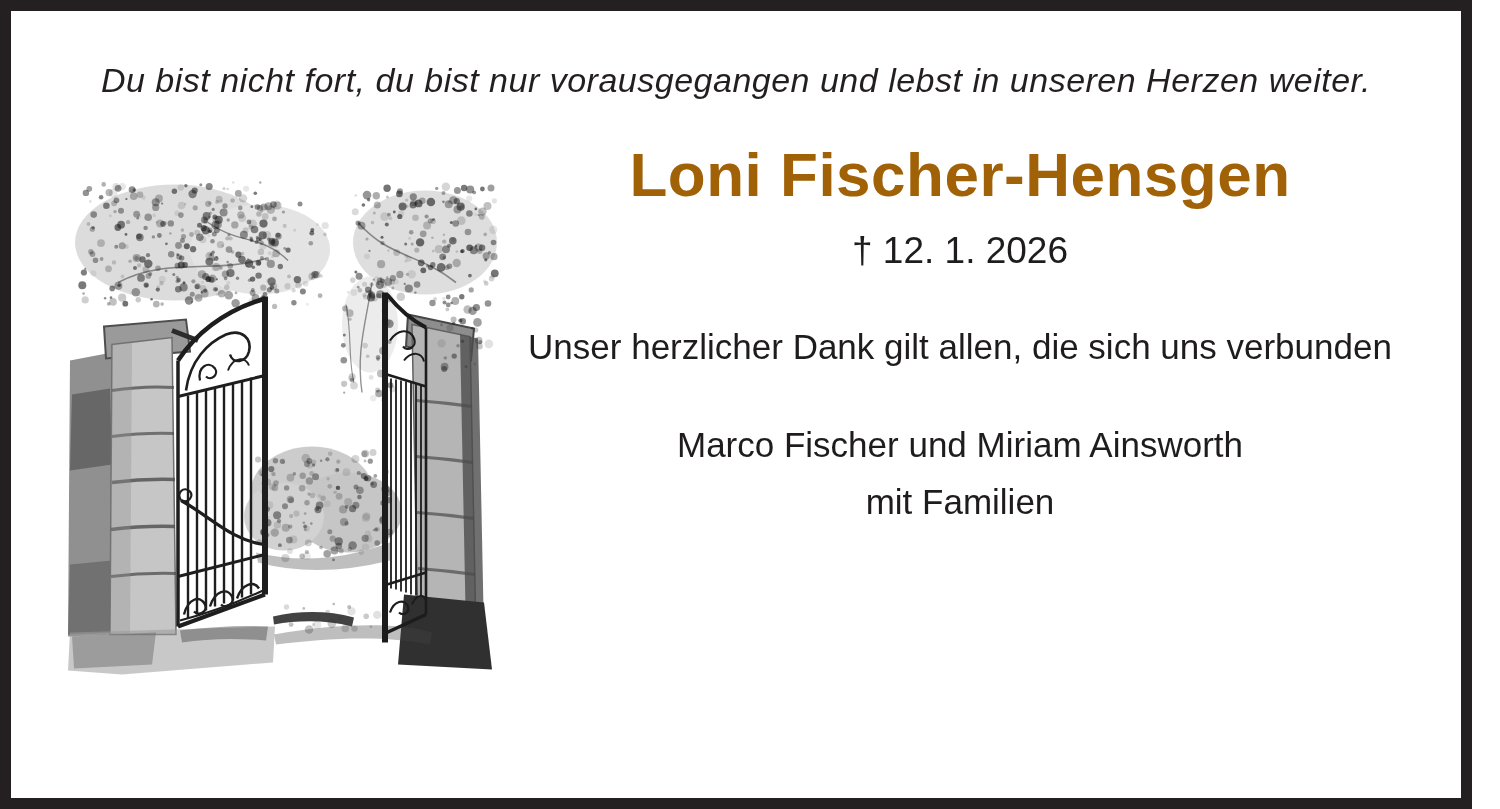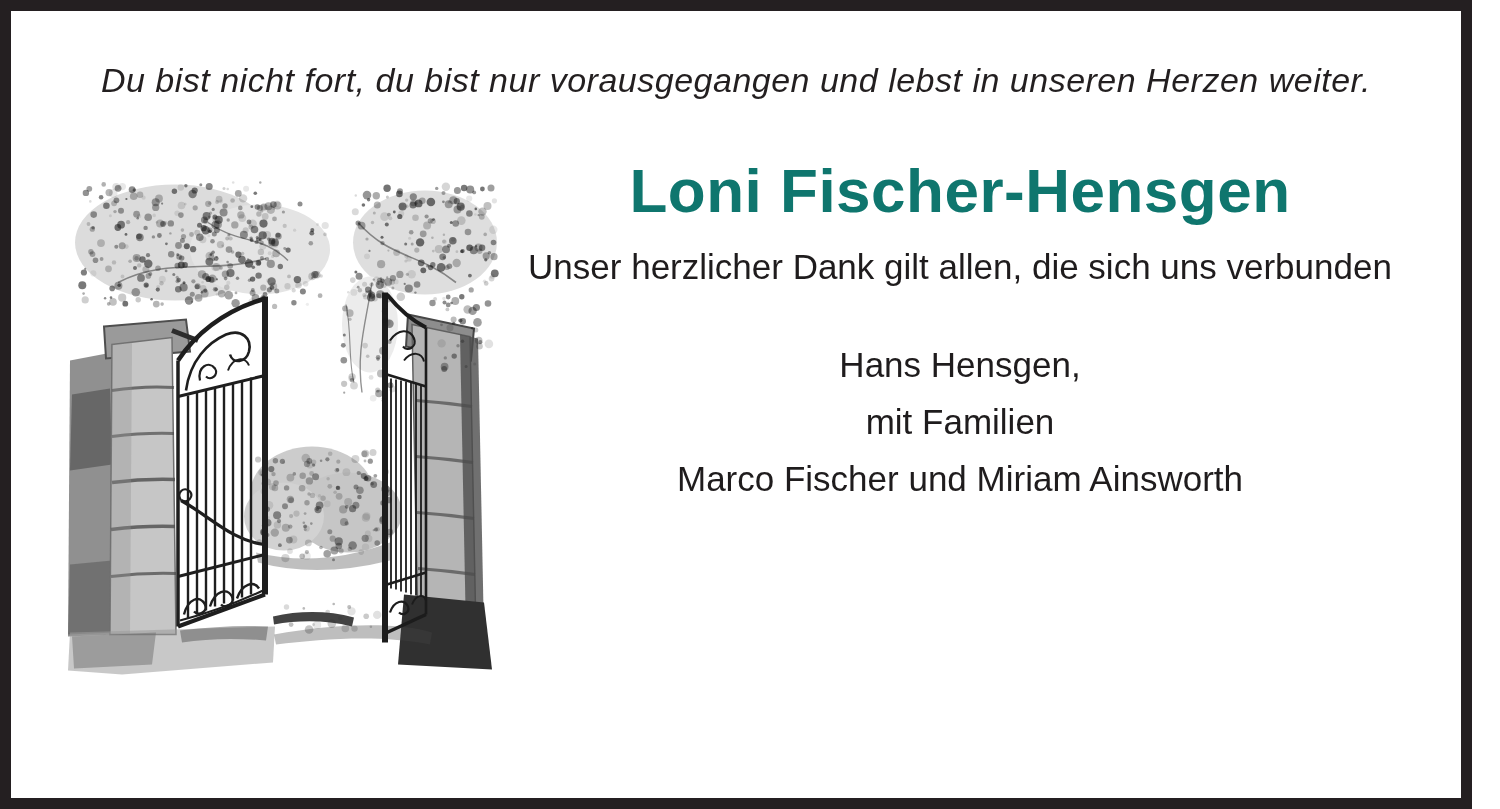--- a/index.html
+++ b/index.html
@@ -21,27 +21,27 @@
     color:#231f20;letter-spacing:0.5px;
   }
   .art{
     position:absolute;left:60px;top:162px;width:440px;height:545px;
   }
   .art svg{display:block;width:100%;height:100%;}
   .text-col{
     position:absolute;left:480px;top:142px;width:960px;text-align:center;
   }
   .name{
-    margin:16px;font-size:62px;line-height:1.05;font-weight:bold;
-    letter-spacing:0.5px;color:#0f766e;
+    margin:0;font-size:62px;line-height:1.05;font-weight:bold;
+    letter-spacing:0.5px;color:#a16207;
   }
   .date{
     margin:22px 0 0 0;font-size:37px;line-height:44px;color:#1f1c1d;
   }
-  .thanks{}
+  .thanks{margin-top:46px;}
   .thanks p{margin:0;font-size:35px;line-height:55px;color:#1f1c1d;}
   .mourners{margin-top:42px;}
   .mourners p{margin:0;font-size:35px;line-height:57px;color:#1f1c1d;}
 </style>
 </head>
 <body>
 
 <div class="stage">
   <div class="frame-outer"></div>
   <div class="frame-inner"></div>
@@ -898,22 +898,22 @@
           <circle cx="390.0" cy="163.2" r="3.5" fill="#1b1b1b" opacity="0.17"></circle>
           <circle cx="400.4" cy="156.0" r="2.1" fill="#1b1b1b" opacity="0.57"></circle>
           <circle cx="385.3" cy="193.4" r="1.7" fill="#1b1b1b" opacity="0.32"></circle>
           <circle cx="393.6" cy="155.0" r="3.0" fill="#1b1b1b" opacity="0.29"></circle>
         </g>
     </svg>
   </div>
 
   <div class="text-col">
     <h1 class="name">Loni Fischer-Hensgen</h1>
+    <p class="date">† 12. 1. 2026</p>
     <div class="thanks">
       <p>Unser herzlicher Dank gilt allen, die sich uns verbunden</p>
     </div>
     <div class="mourners">
-      <p>Hans Hensgen,</p>
+      <p>Marco Fischer und Miriam Ainsworth</p>
       <p>mit Familien</p>
-      <p>Marco Fischer und Miriam Ainsworth</p>
     </div>
   </div>
 </div>
 
 </body></html>

